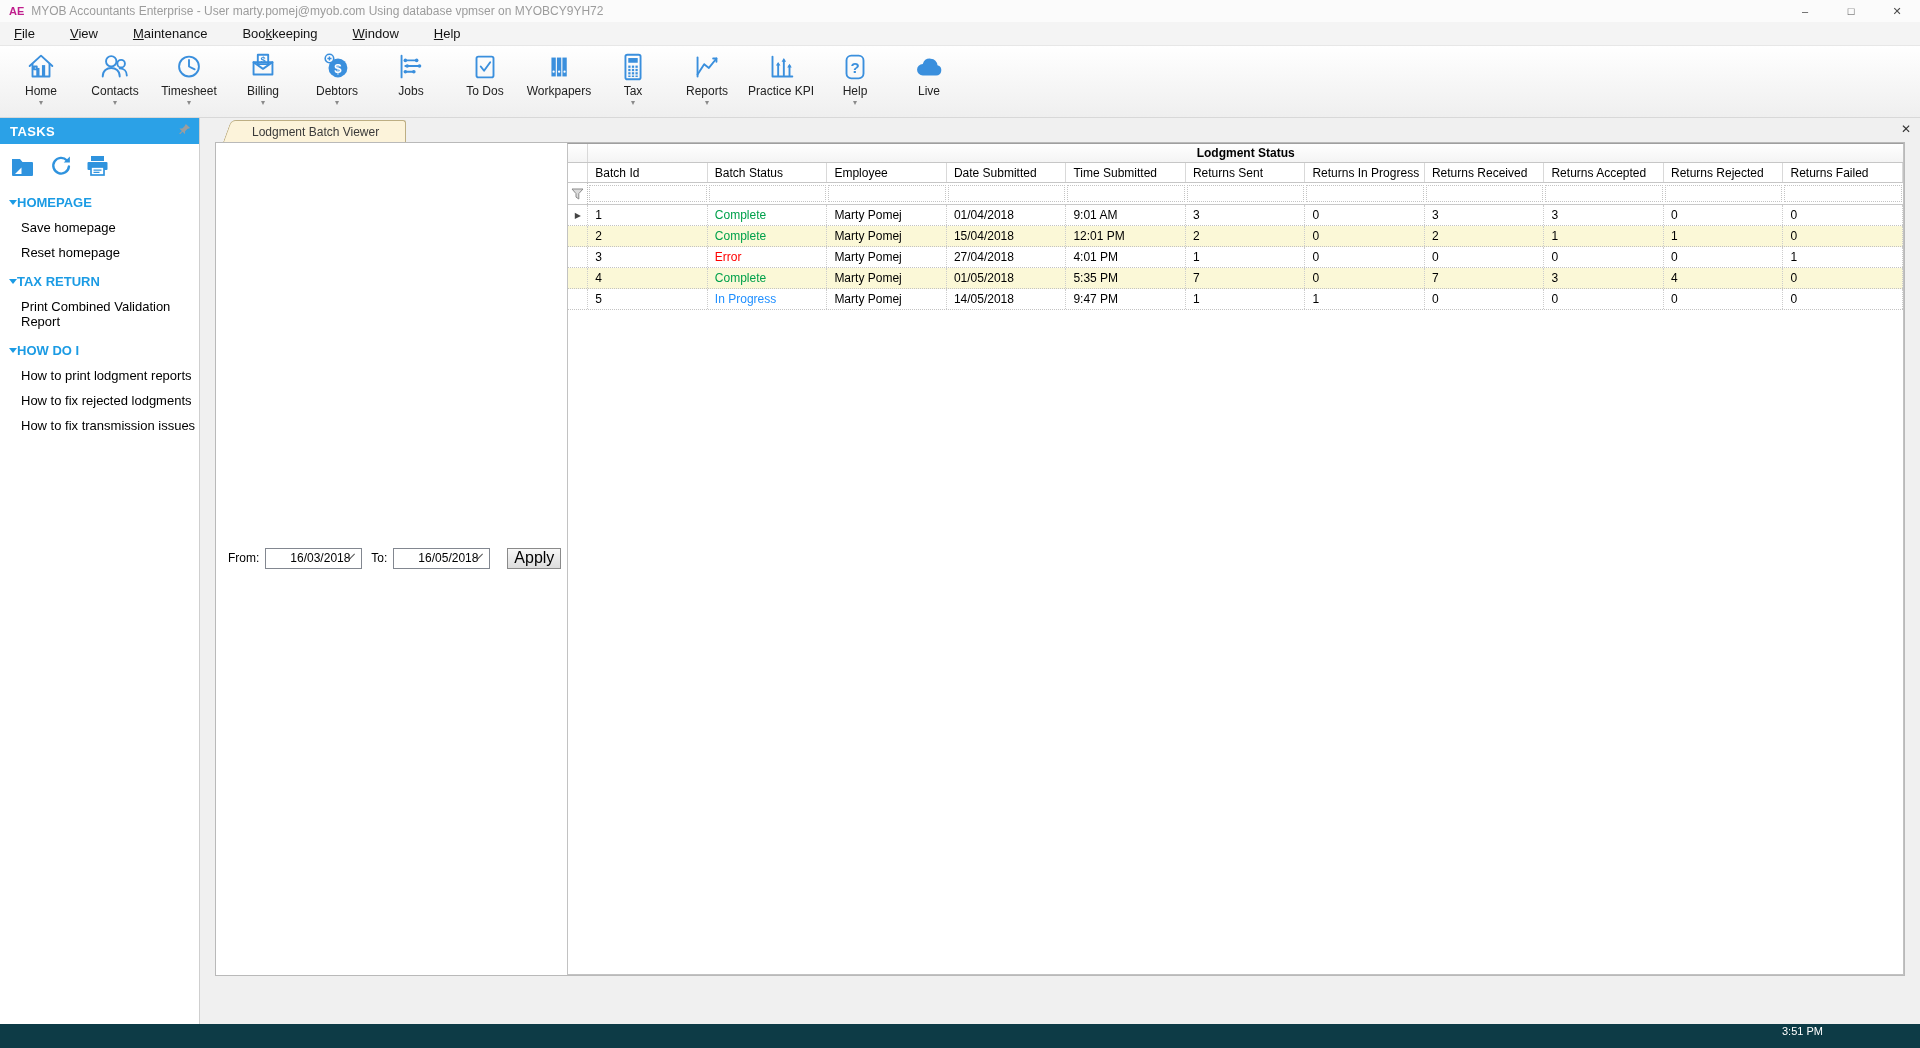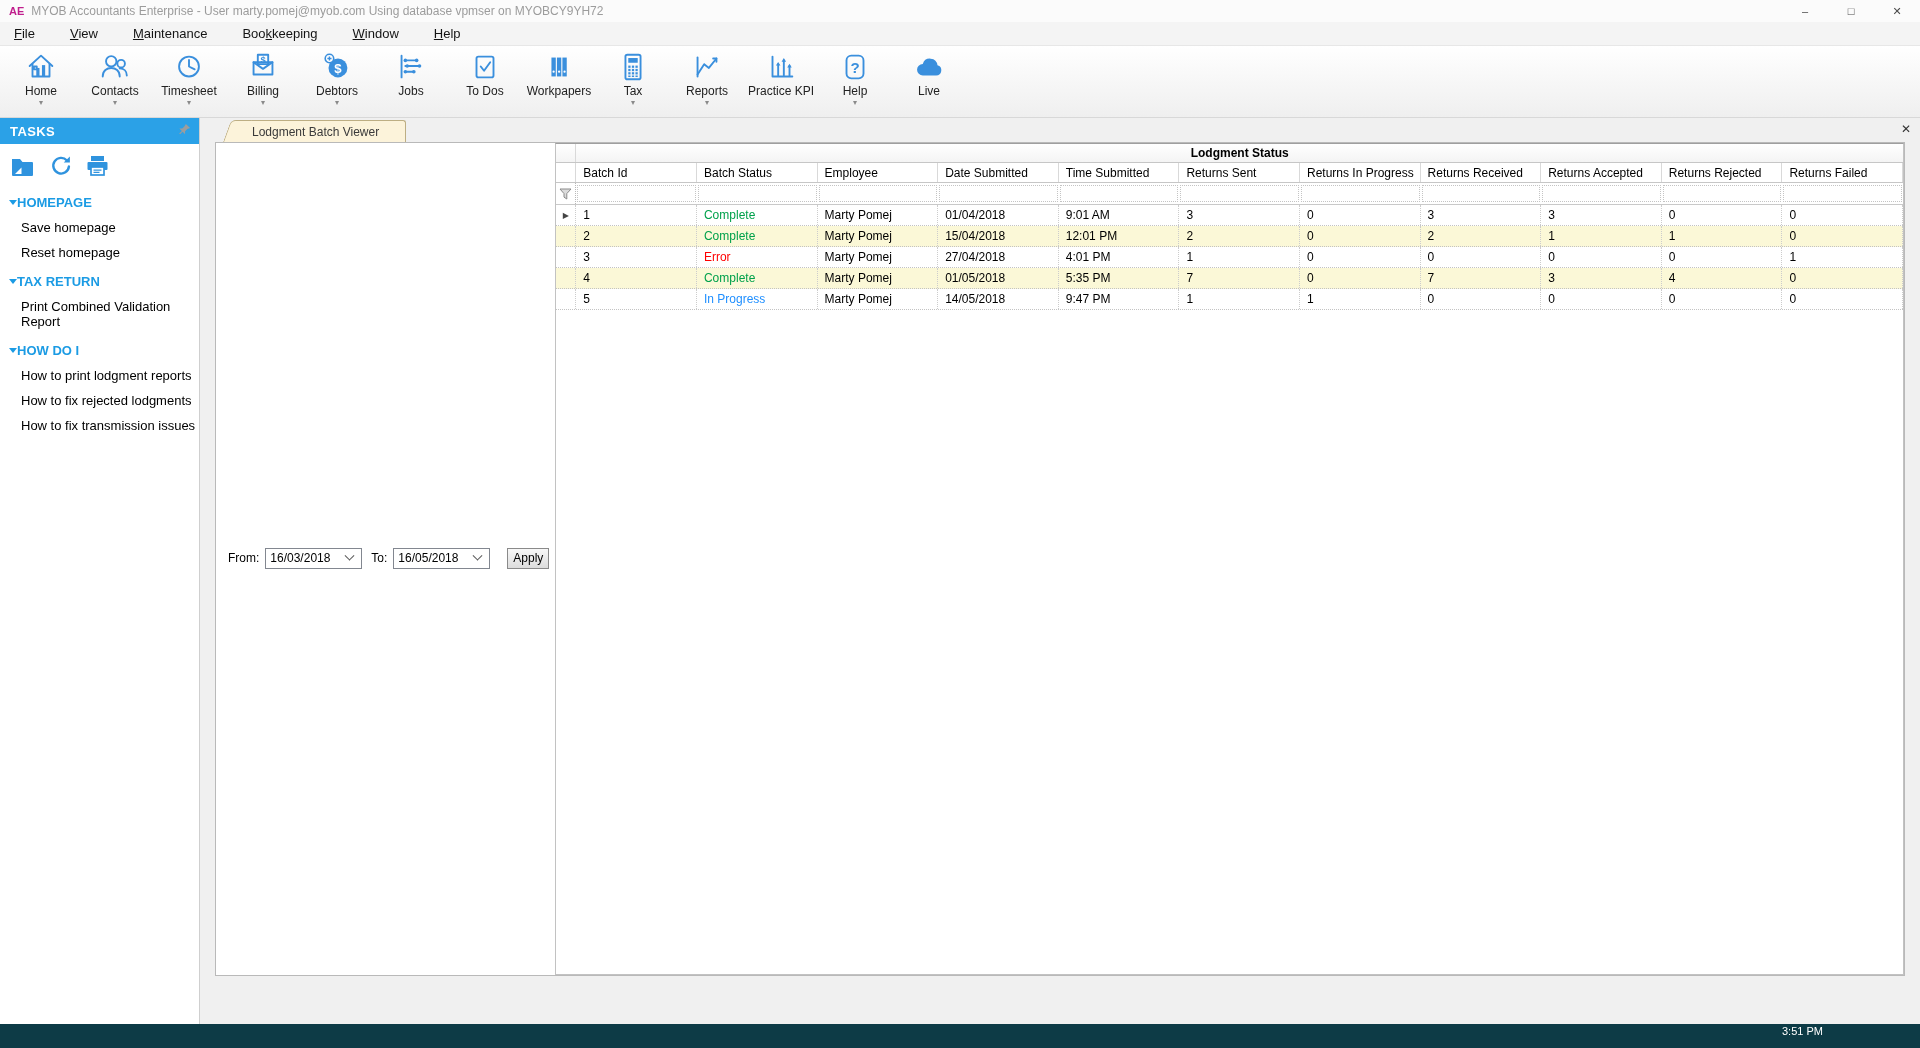--- a/index.html
+++ b/index.html
@@ -41,23 +41,23 @@
   .content { flex:1; display:flex; flex-direction:column; background:#f0f0f0; position:relative; min-width:0; }
   .tabstrip { height:24px; display:flex; align-items:flex-end; padding-left:22px; position:relative; flex:0 0 auto; }
   .tab { position:relative; height:22px; background:#fcf3da; border-top:1px solid #bdae83; border-right:1px solid #bdae83; border-top-right-radius:3px; display:flex; align-items:center; padding:0 26px 0 16px; font-size:12px; color:#3a3a3a; margin-left:14px; }
   .tab::before { content:""; position:absolute; left:-9px; top:-1px; bottom:0; width:20px; background:#fcf3da; border-left:1px solid #bdae83; border-top:1px solid #bdae83; border-top-left-radius:5px; transform:skewX(-20deg); }
   .tab-label { position:relative; z-index:1; white-space:nowrap; }
   .tab-close { position:absolute; right:9px; top:5px; font-size:12px; color:#333; line-height:12px; }
 
   .panel { flex:1; margin:0 15px 48px; background:#fff; border:1px solid #b9b9b9; display:flex; min-height:0; }
   .filterbar { display:flex; align-items:center; padding:7px 0 9px 12px; font-size:12px; color:#000; flex:0 0 auto; }
   .flabel { margin-right:6px; }
-  .combo { width:97px; height:21px; border:1px solid #828790; background:#fff; display:flex; align-items:center; padding-left:4px; font-size:12px; margin-right:9px; }
+  .combo { width:97px; height:21px; border:1px solid #828790; background:#fff; display:flex; align-items:center; padding-left:24px; font-size:12px; margin-right:9px; }
   .chev { width:7px; height:7px; border-right:1.5px solid #555; border-bottom:1.5px solid #555; transform:rotate(45deg) translate(-2px,-2px); margin-left:auto; margin-right:8px; }
-  .btn { width:42px; height:21px; margin-left:8px; background:linear-gradient(#f8f8f8,#dcdcdc); border:1px solid #8a8a8a; font-size:12px; display:flex; align-items:center; justify-content:center; color:#000; }
+  .btn { width:54px; height:21px; margin-left:8px; background:linear-gradient(#f8f8f8,#dcdcdc); border:1px solid #8a8a8a; font-size:16px; display:flex; align-items:center; justify-content:center; color:#000; }
 
   .dragband { height:27px; margin-top:4px; background:linear-gradient(#a9a9a9,#cdcdcd); display:flex; align-items:center; padding-left:7px; flex:0 0 auto; }
   .hintbox { width:274px; height:20px; background:linear-gradient(#dedede,#c2c2c2); border:1px solid #d4d4d4; color:#8d8d8d; font-size:12px; display:flex; align-items:center; padding-left:8px; }
 
   .grid { flex:1; margin-left:6px; border:1px solid #c2c2c2; border-top-color:#9f9f9f; display:flex; flex-direction:column; background:#fff; overflow:hidden; min-height:0; }
   .band-row { display:grid; grid-template-columns:20px 1fr; height:19px; border-bottom:1px solid #c6c6c6; background:linear-gradient(#ffffff,#f4f4f4); flex:0 0 auto; }
   .band-ind { border-right:1px solid #d9d9d9; }
   .band-title { font-weight:700; font-size:12px; text-align:center; line-height:18px; color:#000; }
   .hdr-row { display:grid; grid-template-columns:20px repeat(11,1fr); height:20px; border-bottom:1px solid #c6c6c6; flex:0 0 auto; }
   .hdr-ind { border-right:1px solid #d9d9d9; }

